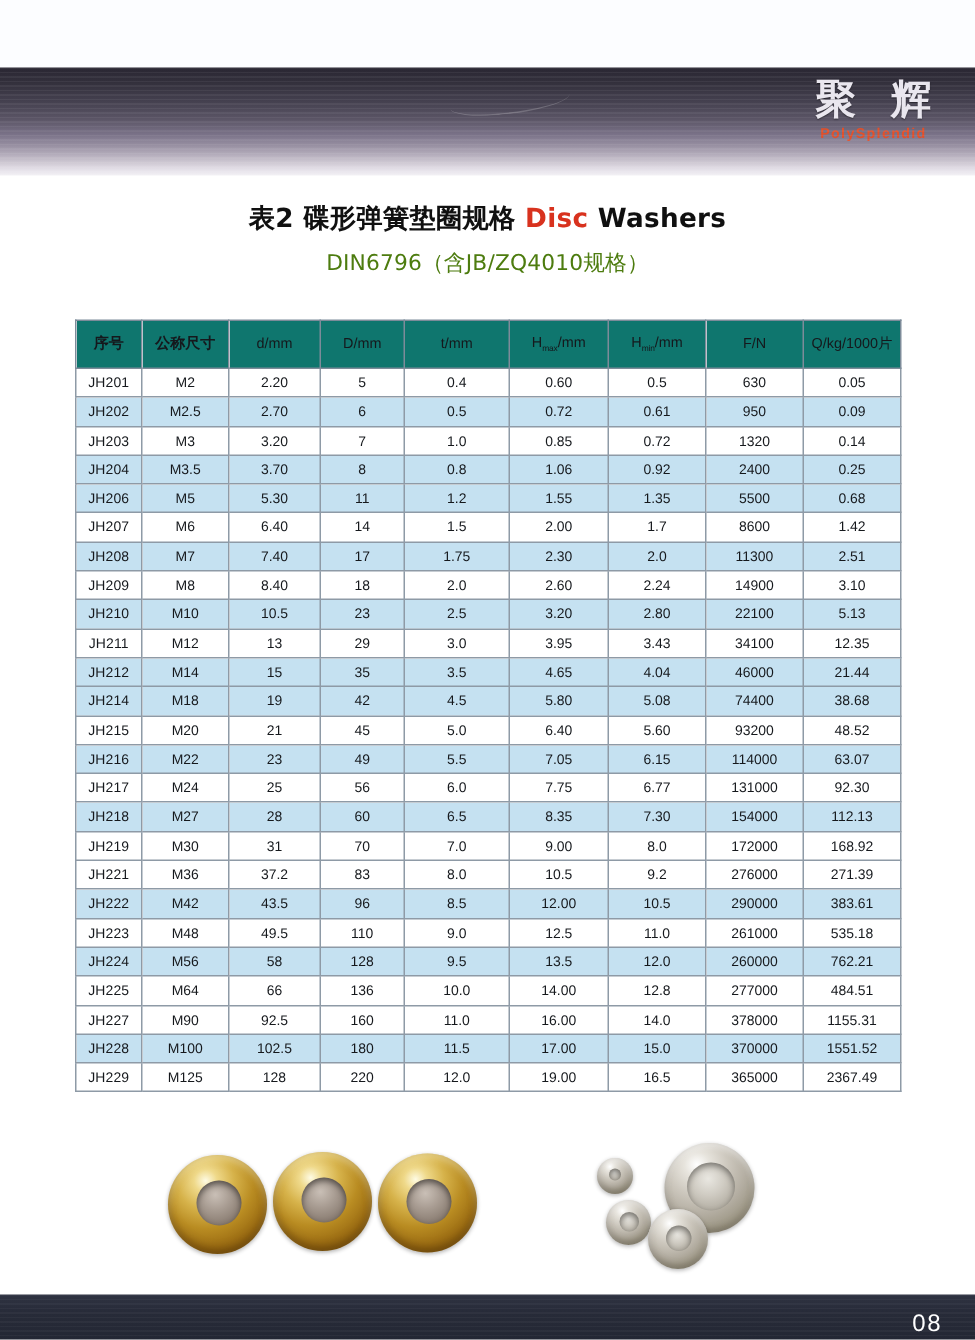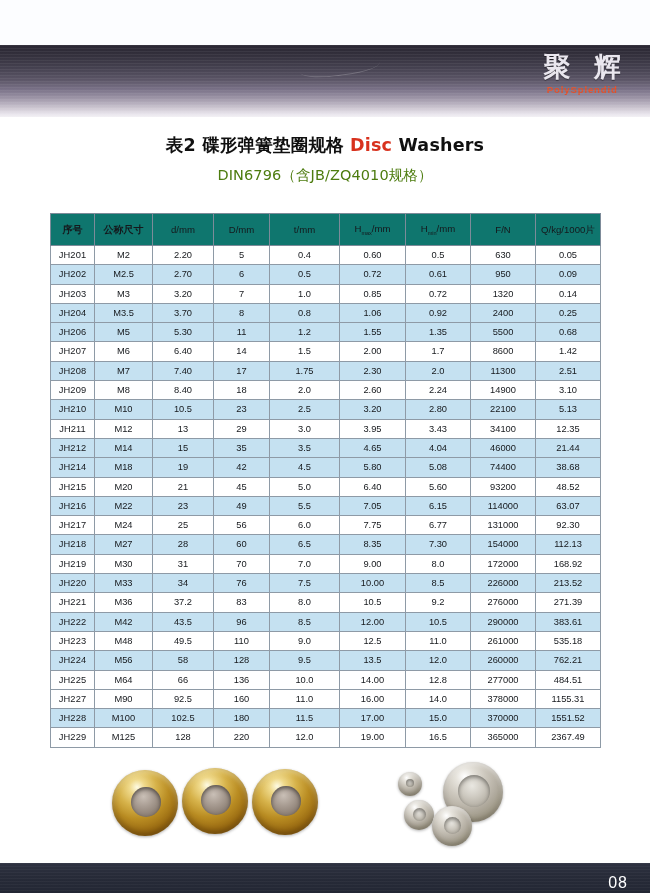--- a/index.html
+++ b/index.html
@@ -522,31 +522,20 @@
           <td class="code">JH219</td>
           <td>M30</td>
           <td>31</td>
           <td>70</td>
           <td>7.0</td>
           <td>9.00</td>
           <td>8.0</td>
           <td>172000</td>
           <td>168.92</td>
         </tr>
-        <tr class="even">
-          <td class="code">JH220</td>
-          <td>M33</td>
-          <td>34</td>
-          <td>76</td>
-          <td>7.5</td>
-          <td>10.00</td>
-          <td>8.5</td>
-          <td>226000</td>
-          <td>213.52</td>
-        </tr>
         <tr class="odd">
           <td class="code">JH221</td>
           <td>M36</td>
           <td>37.2</td>
           <td>83</td>
           <td>8.0</td>
           <td>10.5</td>
           <td>9.2</td>
           <td>276000</td>
           <td>271.39</td>

